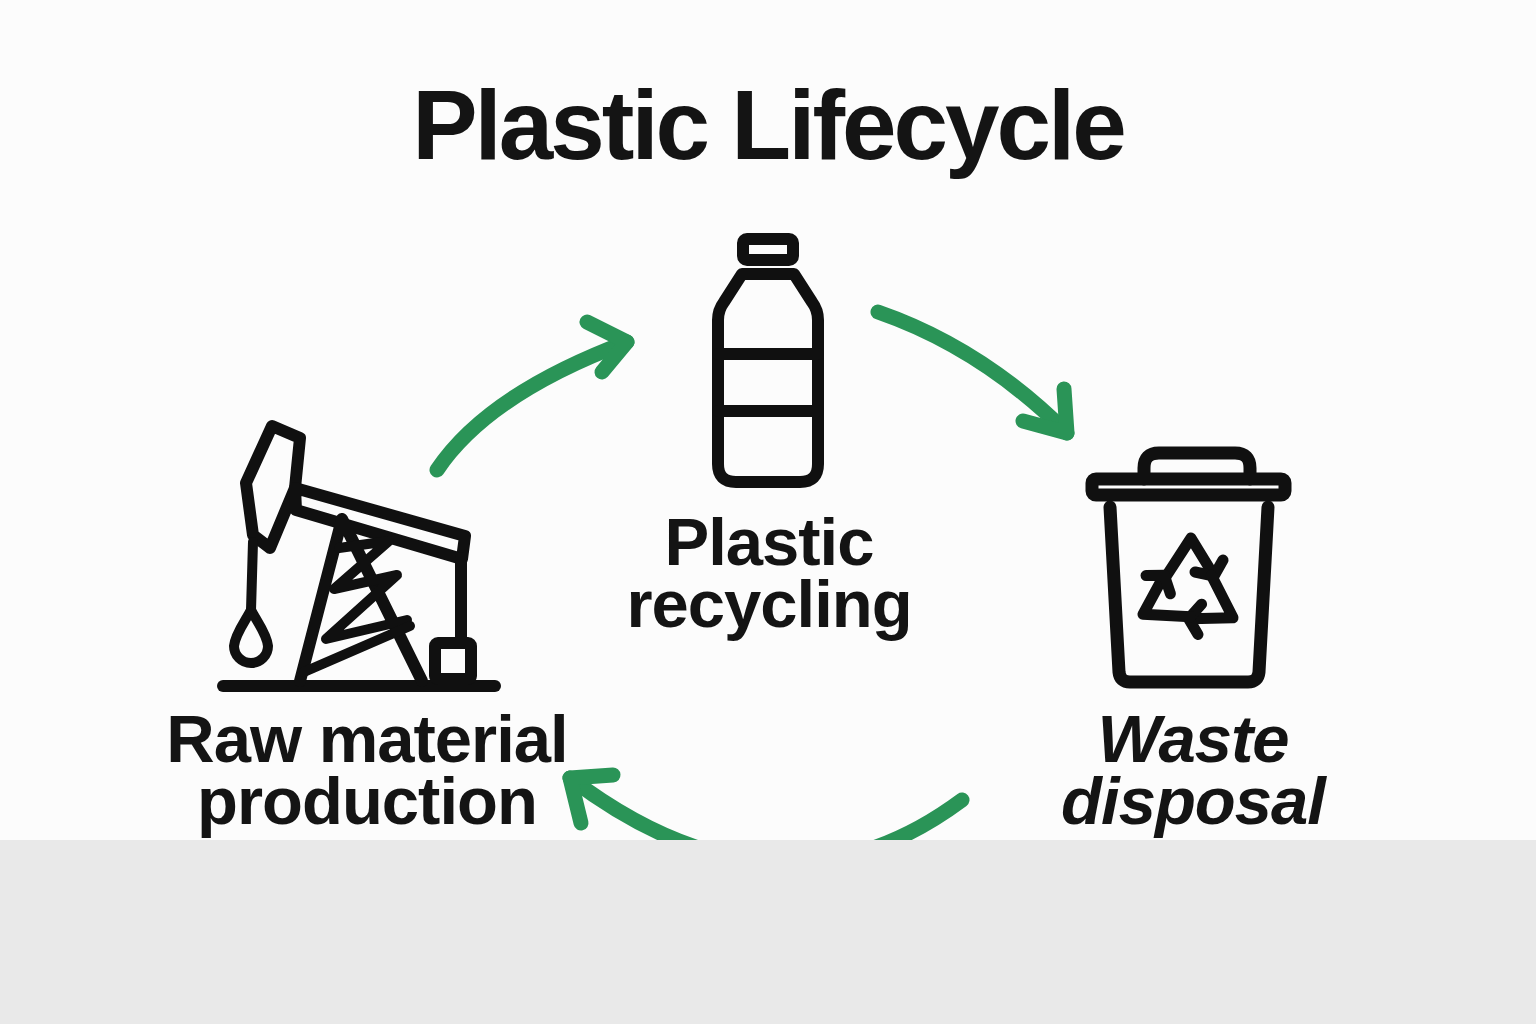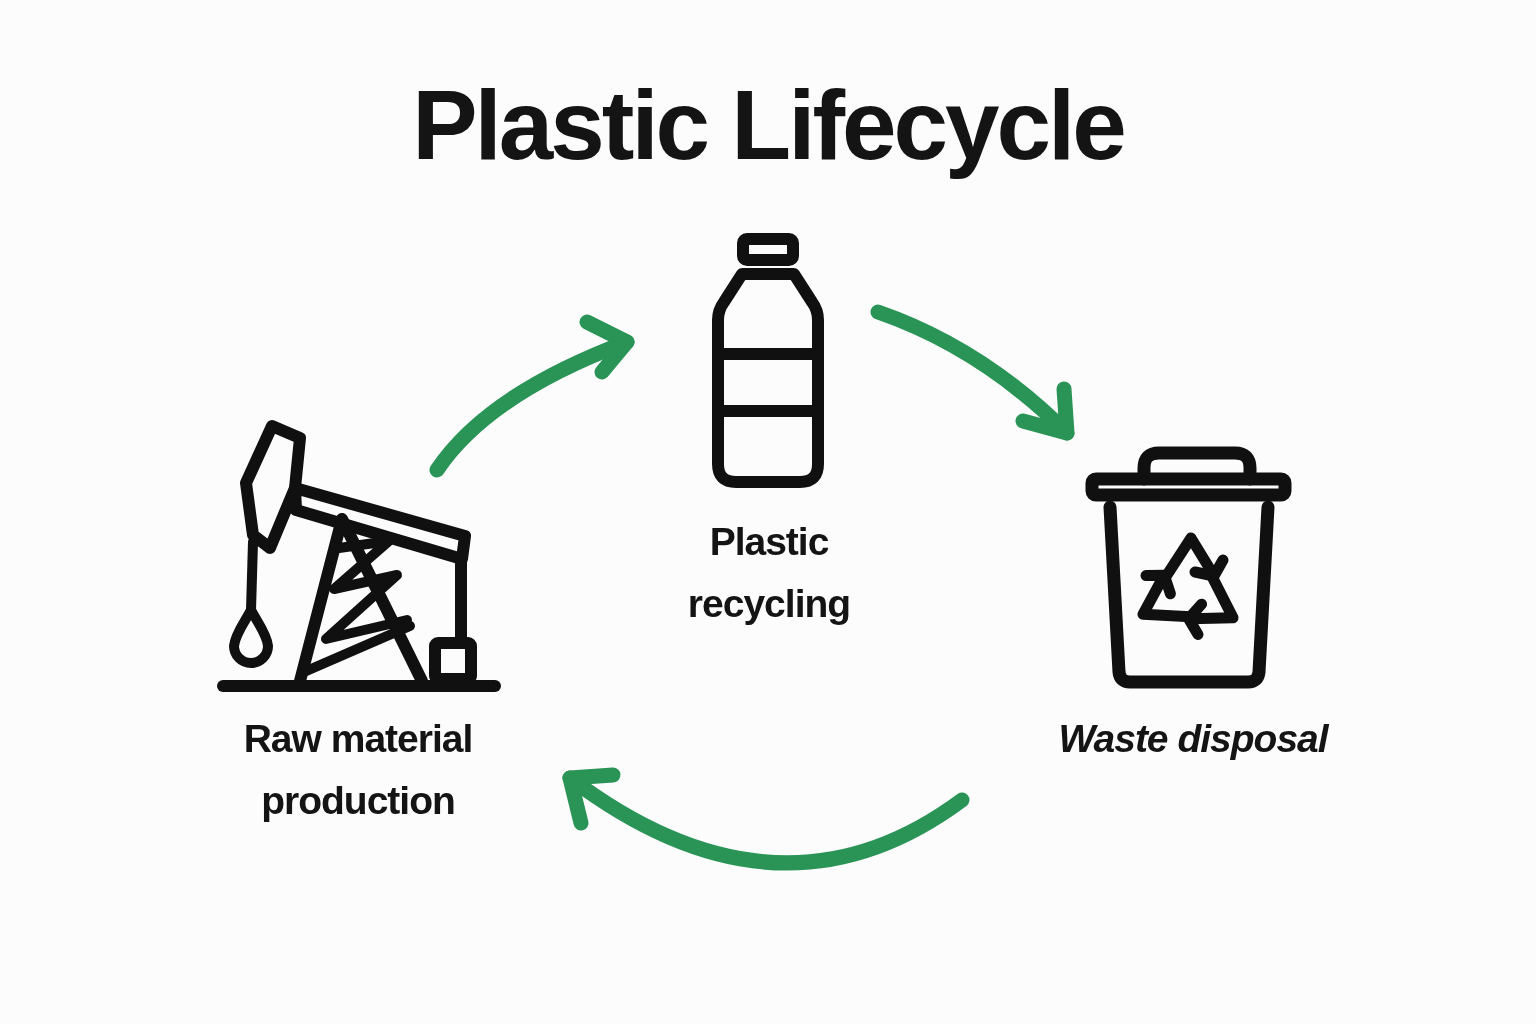--- a/index.html
+++ b/index.html
@@ -1,36 +1,36 @@
 <!DOCTYPE html>
 <html style="--background: #fcfcfc; --text: #141414; --icon: #101010; --arrow: #2a9457;"><head>
 <meta charset="utf-8">
 <style>
   html,body{margin:0;padding:0;}
   body{font-family:"Liberation Sans", sans-serif; background:#e9e9e9;}
   .canvas{
     position:relative;
-    width:1536px;height:1024px;
+    width:1536px;height:840px;
     margin:0 auto;
     background:var(--background,#fcfcfc);
     overflow:hidden;
   }
   .title{
     position:absolute; left:0; right:0; top:72px;
     margin:0; text-align:center;
     font-size:98px; font-weight:700; letter-spacing:-3px; line-height:1.1;
     color:var(--text,#141414);
   }
   .stage-label{
     position:absolute; text-align:center;
-    font-size:39px; font-weight:700; letter-spacing:-1px; line-height:62px;
+    font-size:67px; font-weight:700; letter-spacing:-1px; line-height:62px;
     color:var(--text,#141414);
   }
   .label-production{left:569px; top:511px; width:400px;}
-  .label-raw{left:138px; top:708px; width:440px;}
+  .label-raw{left:147px; top:708px; width:440px;}
   .label-waste{left:963px; top:708px; width:460px;font-style:italic;}
   .icon, .arrows{position:absolute; overflow:visible;}
   .icon{color:var(--icon,#101010);}
   .icon path, .icon rect, .icon line, .icon polygon, .icon polyline{
     fill:none; stroke:currentColor; stroke-linecap:round; stroke-linejoin:round;
   }
   .icon-pumpjack{left:196px; top:424px; width:308px; height:268px;}
   .icon-bottle{left:704px; top:230px; width:128px; height:264px;}
   .icon-bin{left:1078px; top:432px; width:222px; height:262px;}
   .arrows{

